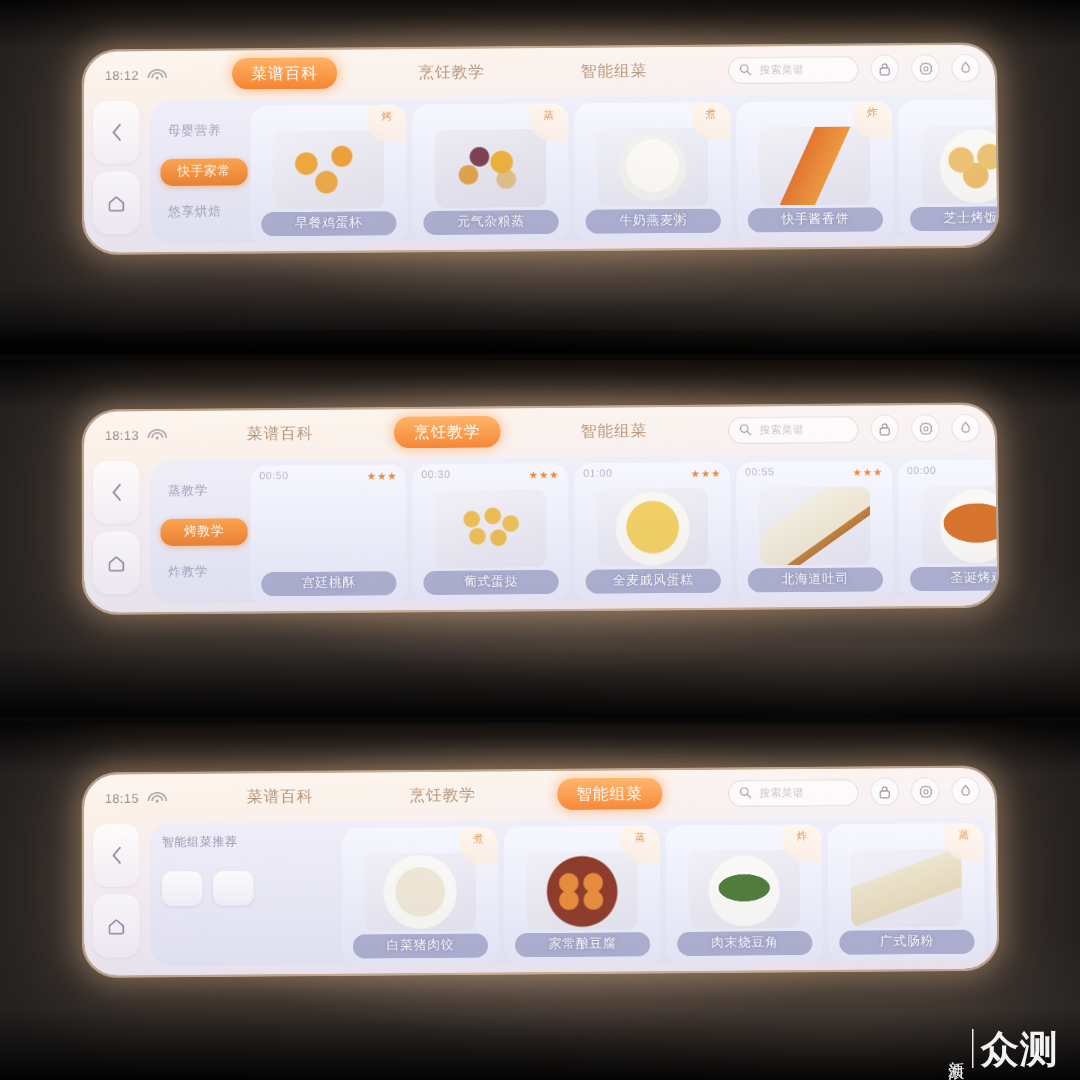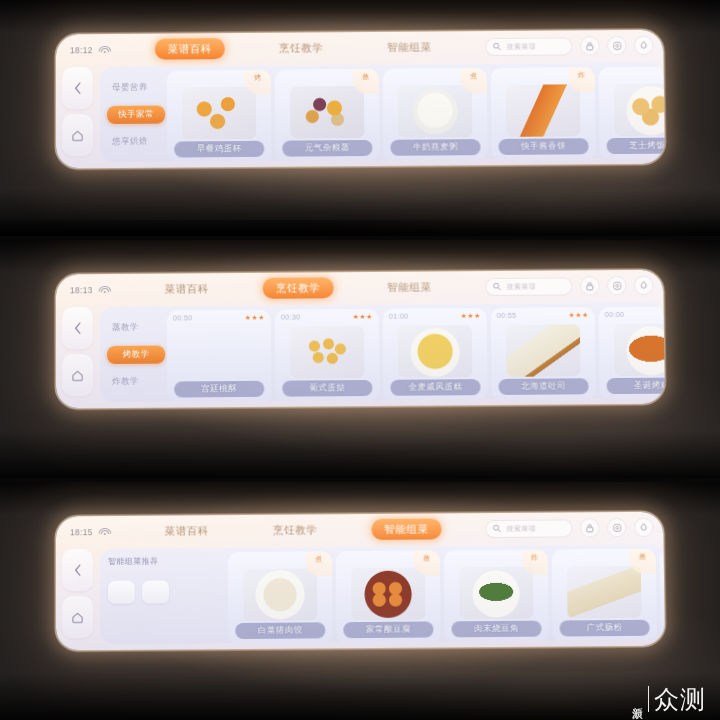--- a/index.html
+++ b/index.html
@@ -224,21 +224,21 @@
       linear-gradient(160deg,#f3f2f8,#e6e6f1);}
   .f-meat{background:radial-gradient(circle at 50% 52%, #e79aa6 0 9px, rgba(0,0,0,0) 10px),linear-gradient(160deg,#fff,#f1f0f7);}
   .f-rice{background:radial-gradient(circle at 50% 55%, #f3f1e8 0 9px, rgba(0,0,0,0) 10px),linear-gradient(160deg,#fff,#eceaf4);}
 
   
   .watermark{
     position:absolute;right:14px;bottom:8px;display:flex;align-items:center;gap:5px;
     color:#f2f2f2;font-family:"DejaVu Sans",sans-serif;
   }
   .wm-small{font-size:11px;line-height:11px;writing-mode:vertical-rl;letter-spacing:1px;}
-  .wm-big{font-size:25px;line-height:25px;font-weight:400;letter-spacing:1px;}
+  .wm-big{font-size:25px;line-height:25px;font-weight:700;letter-spacing:1px;}
   .wm-sep{width:1.5px;height:26px;background:#e8e8e8;}
 </style>
 </head>
 <body>
 
 <div class="stage">
 
   <div class="strip s1">
     <div class="photo-bg"></div>
     <div class="glow"></div>

